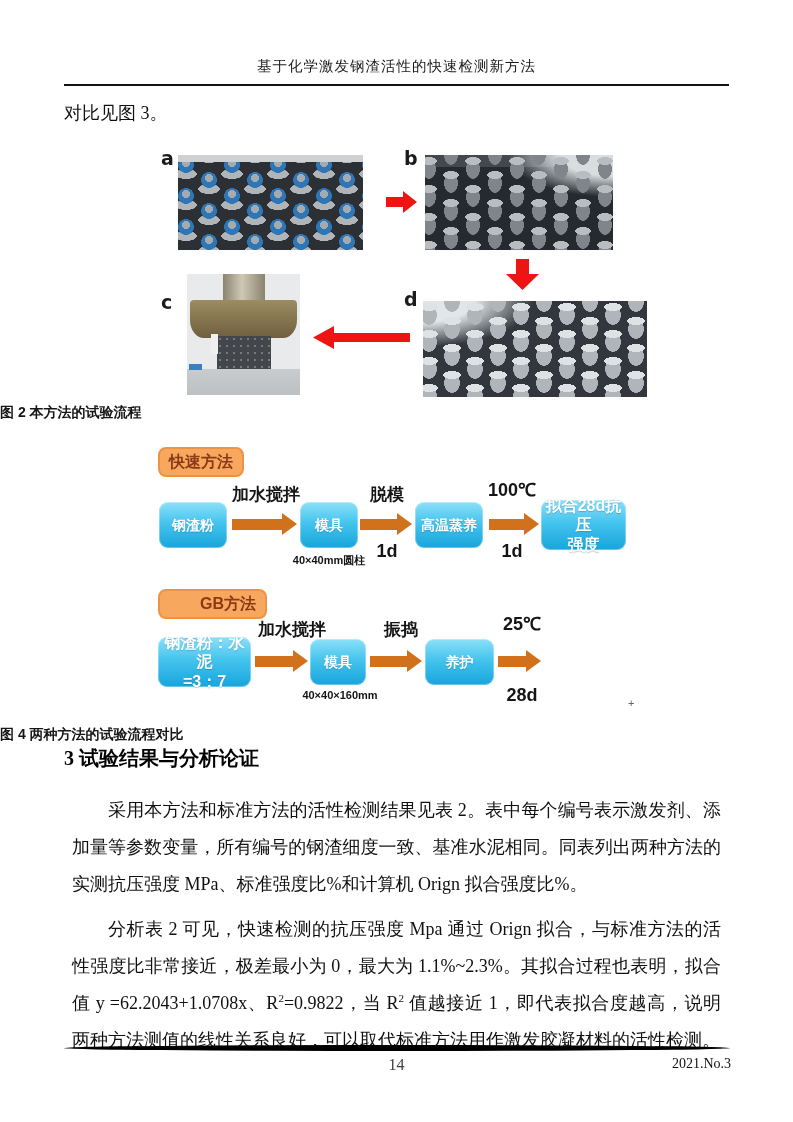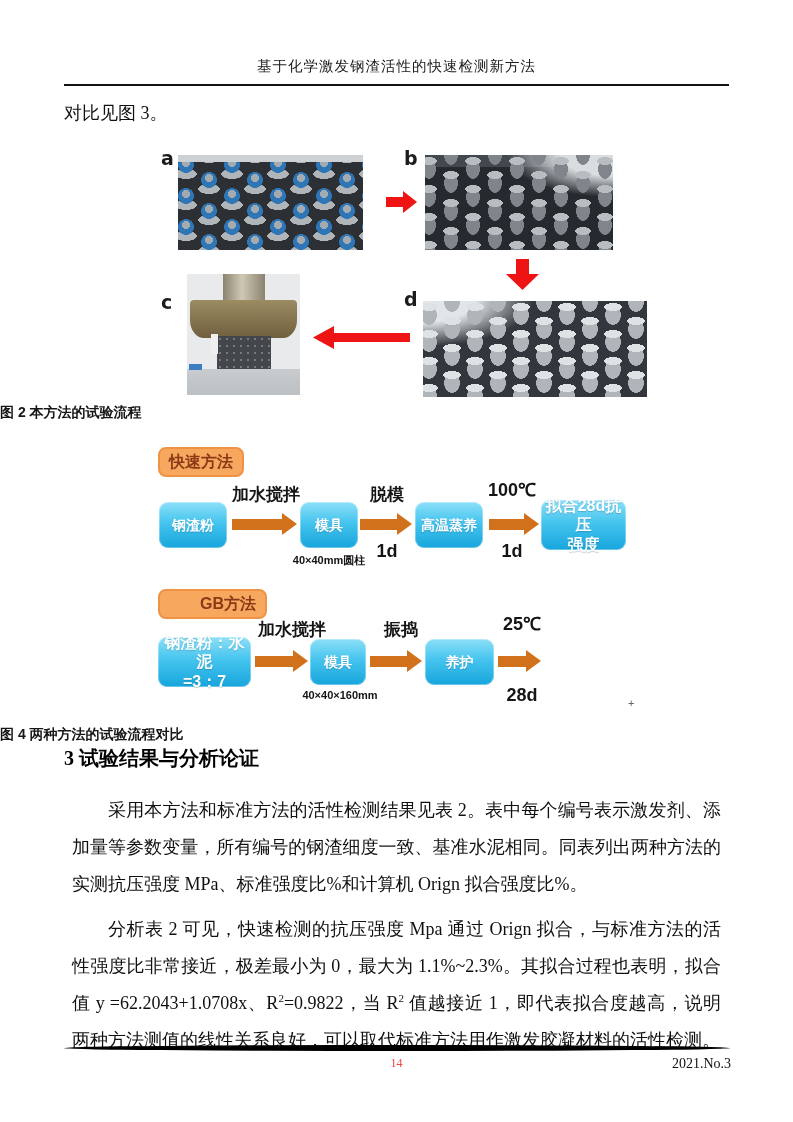--- a/index.html
+++ b/index.html
@@ -85,21 +85,21 @@
   .harrow::after{content:"";position:absolute;right:-15px;top:-6px;width:0;height:0;
                  border-left:15px solid #d2711b;border-top:11.5px solid transparent;border-bottom:11.5px solid transparent;}
   .flbl{position:absolute;font:bold 17px "Liberation Sans",sans-serif;color:#151515;text-align:center;}
   .flbl.num{font-size:18px;}
   .fnote{position:absolute;font:bold 11px "Liberation Sans",sans-serif;color:#141414;text-align:center;}
   .stray{position:absolute;left:628px;top:697px;font:11px "Liberation Sans",sans-serif;color:#666;}
 
   
   .footer-rule{position:absolute;top:1045px;left:64px;width:666px;height:6px;background:#000;
                border-radius:333px/3px;}
-  .footer-page{position:absolute;top:1056px;left:0;right:0;text-align:center;font-size:12px;color:#ef4444;}
+  .footer-page{position:absolute;top:1056px;left:0;right:0;text-align:center;font-size:16px;color:#404040;}
   .footer-issue{position:absolute;top:1056px;right:62px;font-size:14px;color:#111;}
 </style>
 </head>
 <body>
 
 <div class="page">
 
   <div class="header-title">基于化学激发钢渣活性的快速检测新方法</div>
   <div class="header-rule"></div>
 

